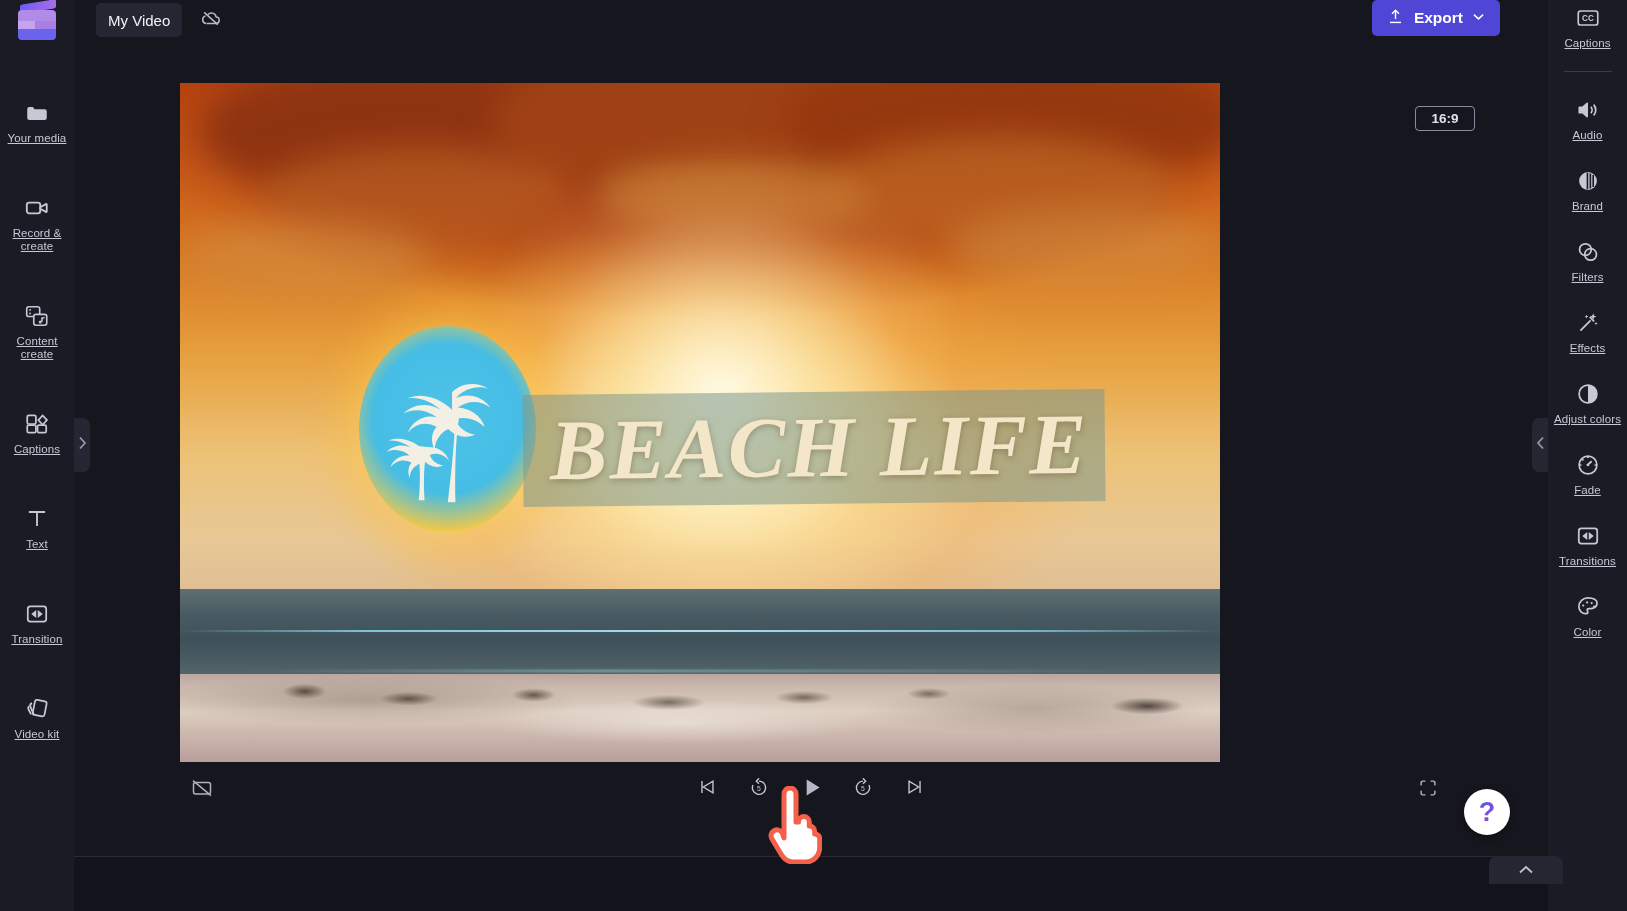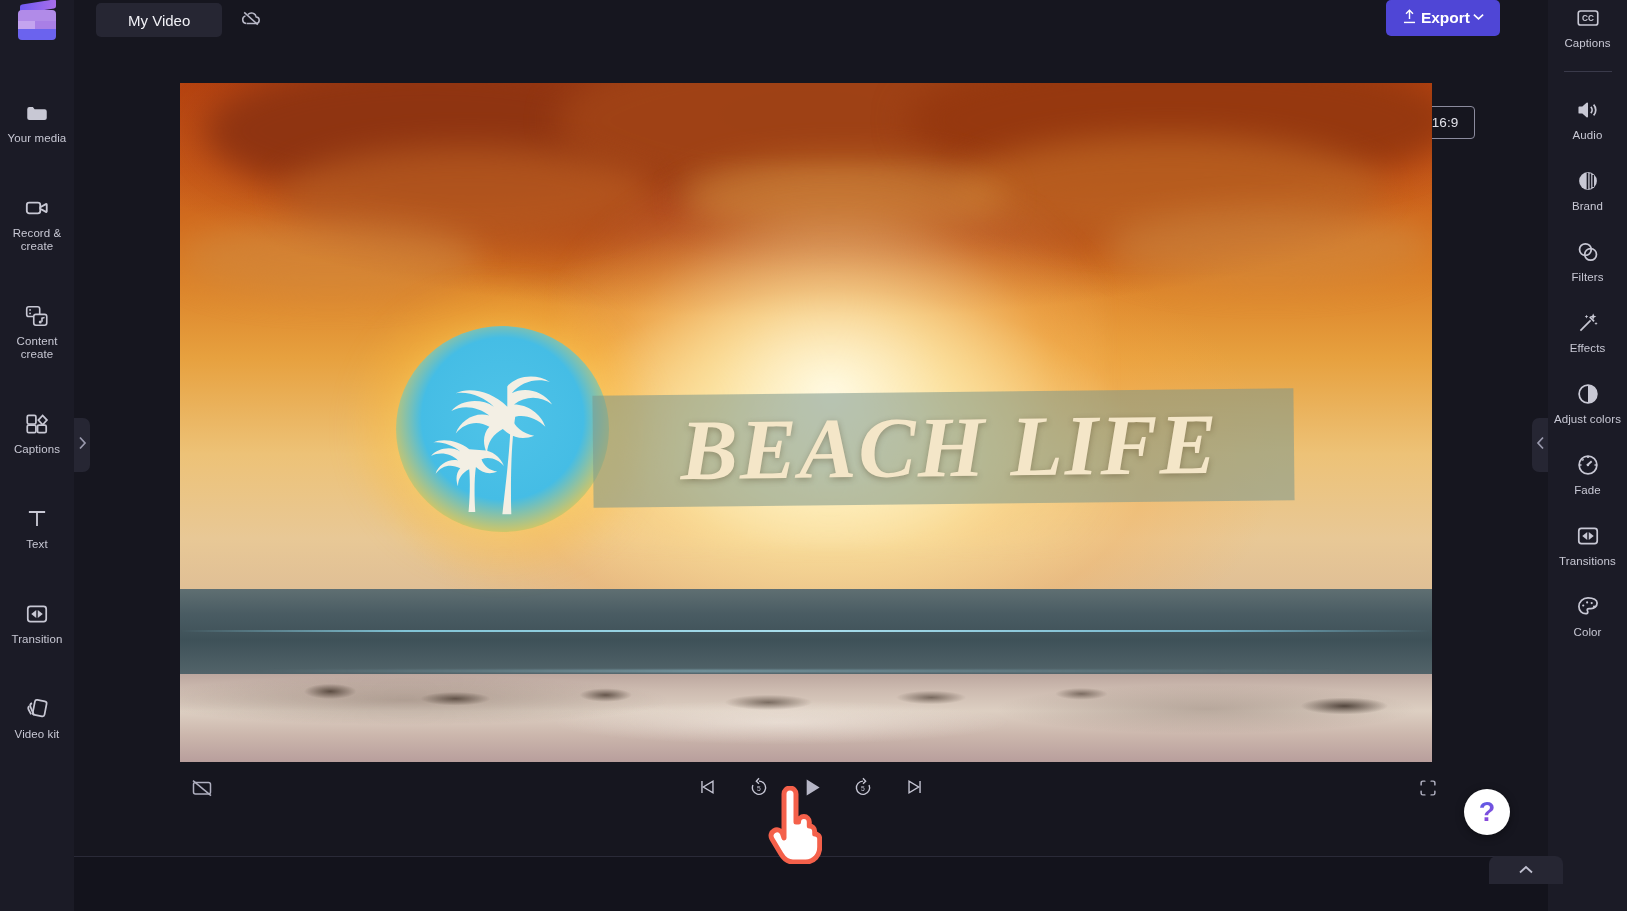--- a/index.html
+++ b/index.html
@@ -44,52 +44,52 @@
     background:#c4a4ef;
   }
   .rail-item {
     width: 74px; padding: 6px 2px 4px;
     display: flex; flex-direction: column; align-items: center;
     cursor: pointer; margin-bottom: 14px;
   }
   .rail-item .ic { height: 28px; display:flex; align-items:center; justify-content:center; }
   .rail-item .lbl {
     margin-top: 5px; font-size: 11.5px; color: #c8c8d4;
-    text-align: center; line-height: 13px; letter-spacing: .1px;
+    text-align: center; line-height: 13px; letter-spacing: .1px; text-decoration: underline;
   }
   .rail-collapse {
     position: absolute; left: 74px; top: 418px;
     width: 16px; height: 54px;
     background: #262633;
     border-radius: 0 7px 7px 0;
     display: flex; align-items: center; justify-content: center;
     cursor: pointer; z-index: 6;
   }
 
   
   .topbar {
     position: absolute; left: 74px; top: 0; right: 0; height: 40px;
     display: flex; align-items: center; z-index: 4;
   }
   .title-chip {
-    margin-left: 22px; height: 34px; padding: 0 32px;
+    margin-left: 22px; height: 34px; padding: 0 12px;
     background: #262633; border-radius: 5px;
     display: flex; align-items: center;
     font-size: 15px; color: #f1f1f6; cursor: pointer;
   }
   .cloud-btn {
     margin-left: 12px; width: 34px; height: 34px;
     display: flex; align-items: center; justify-content: center;
     border-radius: 5px; cursor: pointer;
   }
   .export-btn {
     position: absolute; right: 127px; top: 0;
     height: 36px; padding: 0 15px 0 14px;
     background: #4f46d6; border-radius: 5px;
-    display: flex; align-items: center; gap: 2px;
+    display: flex; align-items: center; gap: 9px;
     color: #fff; font-size: 15.5px; font-weight: bold; cursor: pointer;
   }
 
   
   .right-rail {
     position: absolute; right: 0; top: 0;
     width: 79px; height: 911px;
     background: #1b1b26;
     display: flex; flex-direction: column; align-items: center;
     z-index: 5;
@@ -106,28 +106,28 @@
   }
 
   
   .stage {
     position: absolute; left: 74px; top: 40px;
     right: 79px; bottom: 46px;
     background: #16161f;
   }
   .ratio-badge {
     position: absolute; left: 1341px; top: 66px;
-    width: 60px; height: 33px;
+    width: 60px; height: 25px;
     border: 1.4px solid #8b8b9e; border-radius: 4px;
     display: flex; align-items: center; justify-content: center;
-    font-size: 13.5px; color: #e2e2ea; cursor: pointer;
+    font-size: 13.5px; color: #e2e2ea; cursor: pointer; font-weight: bold;
   }
   .video {
     position: absolute; left: 106px; top: 43px;
-    width: 1252px; height: 679px;
+    width: 1040px; height: 679px;
     overflow: hidden;
     background: #2a1a12;
   }
   
   .sky {
     position: absolute; left:0; top:0; width:100%; height:78%;
     background:
       radial-gradient(ellipse 46% 60% at 52% 72%, rgba(255,246,214,.98) 0%, rgba(255,225,150,.65) 28%, rgba(255,170,70,.25) 55%, rgba(0,0,0,0) 78%),
       radial-gradient(ellipse 70% 48% at 50% 6%, #7d2c10 0%, #a83d14 40%, rgba(168,61,20,0) 80%),
       linear-gradient(180deg, #b8440f 0%, #c85a18 16%, #d97b24 34%, #e7a13f 52%, #edc277 70%, #e8c896 86%, #dcbb95 100%);

